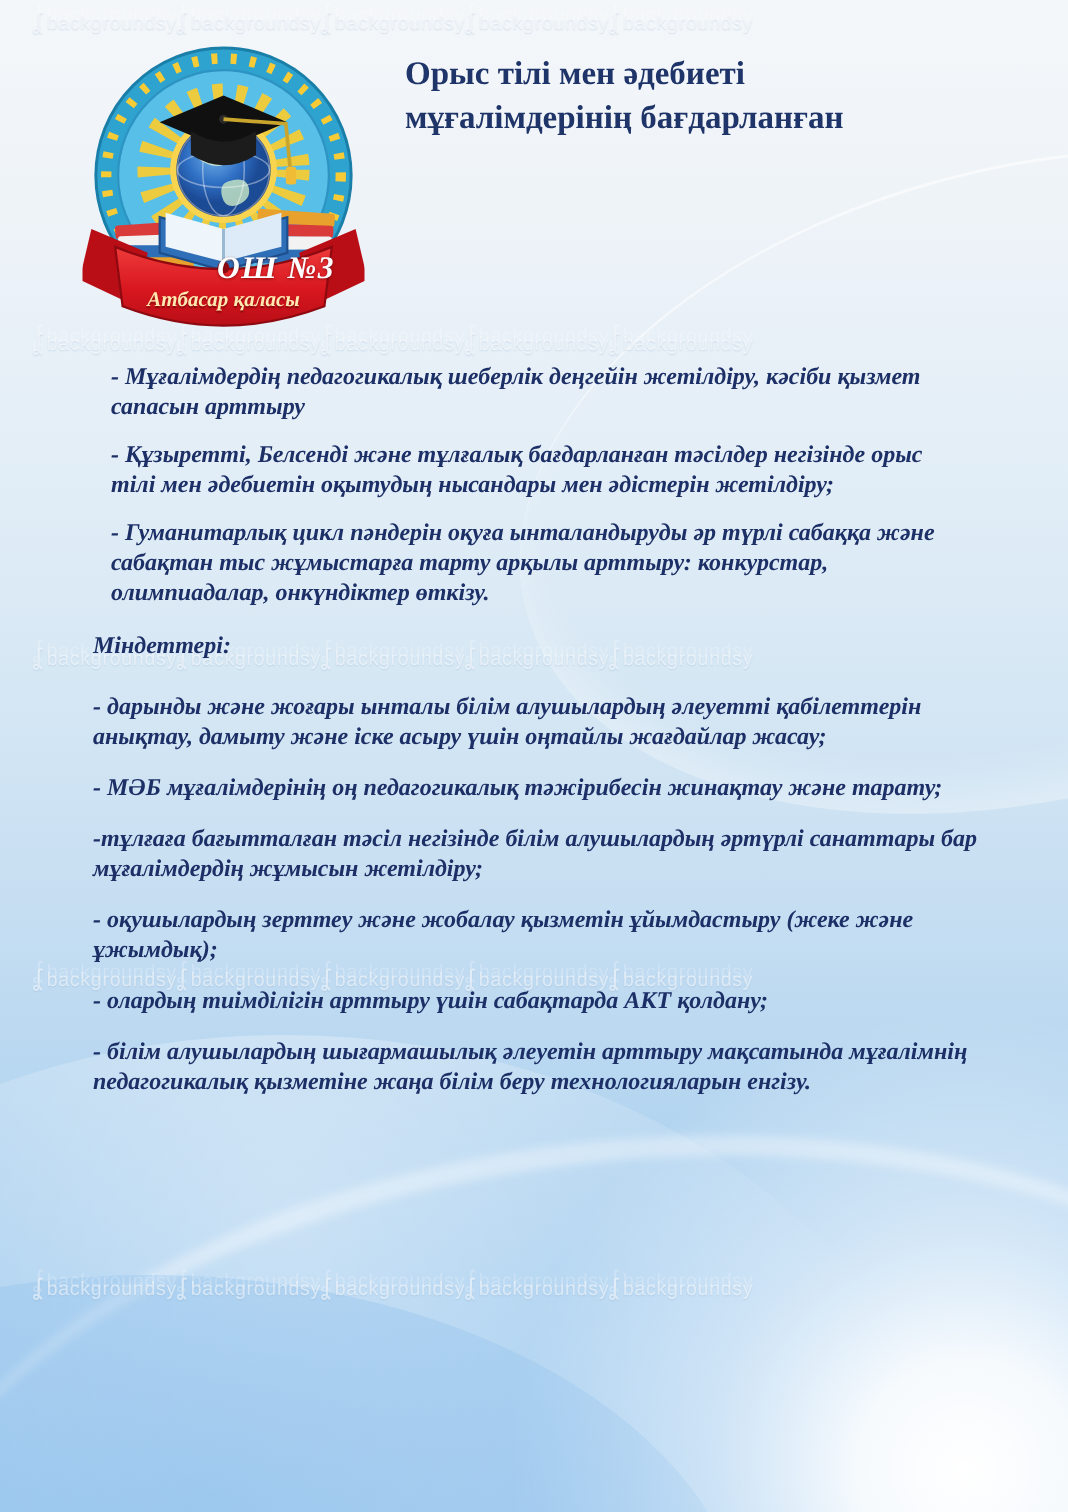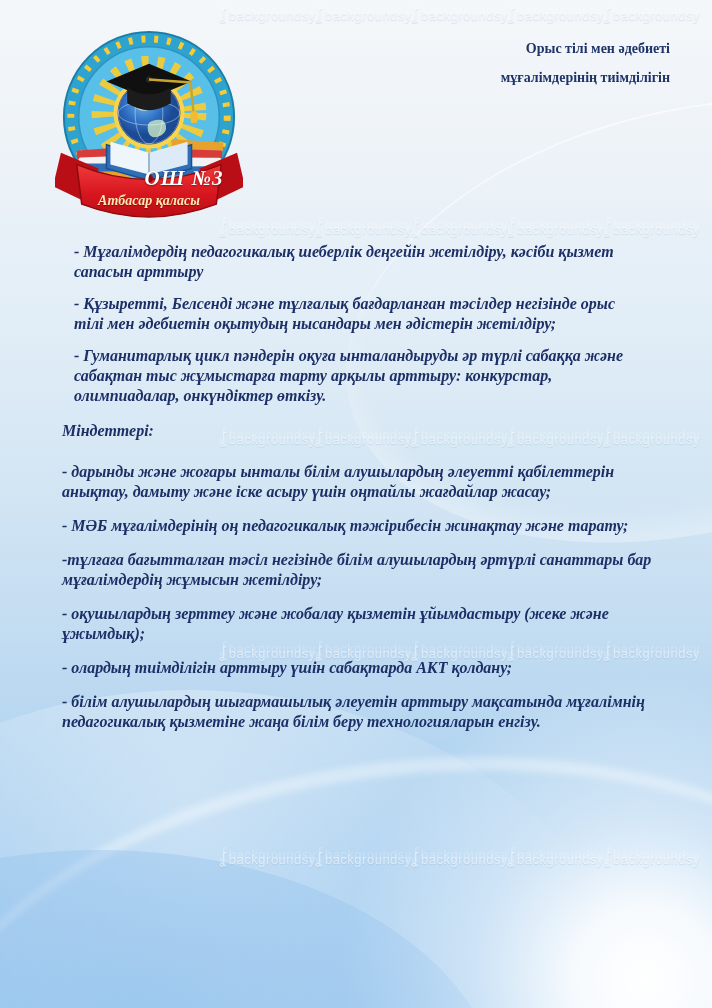--- a/index.html
+++ b/index.html
@@ -30,21 +30,21 @@
   }
   .glow-bottom-right{
     left:260px;top:620px;width:620px;height:500px;
     background:radial-gradient(circle at 62% 72%, #ffffff 0%, rgba(255,255,255,0.9) 14%, rgba(255,255,255,0.45) 32%, rgba(255,255,255,0) 58%);
   }
   .wave-bottom-left{
     left:-300px;top:850px;width:800px;height:500px;border-radius:50%;
     background:radial-gradient(ellipse at 55% 30%, rgba(140,190,235,0.55) 0%, rgba(140,190,235,0.25) 45%, rgba(140,190,235,0) 70%);
   }
   
-  .wm-row{position:absolute;left:0;width:712px;display:flex;justify-content:flex-end;padding:0 12px;box-sizing:border-box;pointer-events:none;}
+  .wm-row{position:absolute;left:0;width:712px;display:flex;justify-content:flex-start;padding:0 22px;box-sizing:border-box;pointer-events:none;}
   .wm{
     font-family:"Liberation Sans", sans-serif;
     font-size:13px;letter-spacing:0.5px;
     color:rgba(255,255,255,0.55);
     text-shadow:0 1px 1px rgba(130,165,200,0.28), 0 -5px 0 rgba(255,255,255,0.22);
     filter:blur(0.5px);
     white-space:nowrap;
   }
   .wm .wm-g{font-style:normal;font-size:16px;margin-right:3px;}
   .wm em{font-style:normal;}
@@ -58,22 +58,22 @@
     letter-spacing:1px;
     padding-left:35px;
   }
   .logo-city{
     position:absolute;left:0;top:163px;width:100%;text-align:center;
     font-family:"Liberation Serif", serif;font-style:italic;font-weight:bold;
     font-size:14px;color:#ffe9b0;text-shadow:0 1px 1px rgba(90,0,0,0.6);
   }
   .title-block{
     position:absolute;left:270px;top:34px;width:400px;
-    text-align:right;
-    font-weight:bold;font-size:14px;line-height:29px;
+    text-align:left;
+    font-weight:bold;font-size:22px;line-height:29px;
     color:#1f3468;
     font-family:"Liberation Serif", serif;
   }
   
   .content{
     position:absolute;left:62px;top:230px;width:598px;
     font-weight:bold;font-style:italic;
     font-size:16px;line-height:20px;color:#1c2f66;
   }
   .content .heading{margin:0 0 21px 2px;}
@@ -186,21 +186,21 @@
       <path d="M184,124 L146,140 L154,176 L192,158 Z" fill="#b90e16"></path>
       <path d="M22,136 Q95,166 168,136 L163,176 Q95,202 27,176 Z" fill="url(#ribGrad)" stroke="#8f0a10" stroke-width="1.5"></path>
       <circle cx="95" cy="150" r="4" fill="#8f0a10"></circle>
     </svg>
     <div class="logo-name">ОШ №3</div>
     <div class="logo-city">Атбасар қаласы</div>
   </div>
 
   <div class="title-block">
     <div>Орыс тілі мен әдебиеті</div>
-    <div>мұғалімдерінің  тиімділігін</div>
+    <div>мұғалімдерінің  бағдарланған</div>
   </div>
 
   <div class="content">
     <div class="tight">
       <p>- Мұғалімдердің педагогикалық шеберлік деңгейін жетілдіру, кәсіби қызмет сапасын арттыру</p>
       <p>- Құзыретті, Белсенді және тұлғалық бағдарланған тәсілдер негізінде орыс тілі мен әдебиетін оқытудың нысандары мен әдістерін жетілдіру;</p>
       <p>- Гуманитарлық цикл пәндерін оқуға ынталандыруды әр түрлі сабаққа және сабақтан тыс жұмыстарға тарту арқылы арттыру: конкурстар, олимпиадалар, онкүндіктер өткізу.</p>
     </div>
     <p class="heading heading2">Міндеттері:</p>
     <div class="spaced">

